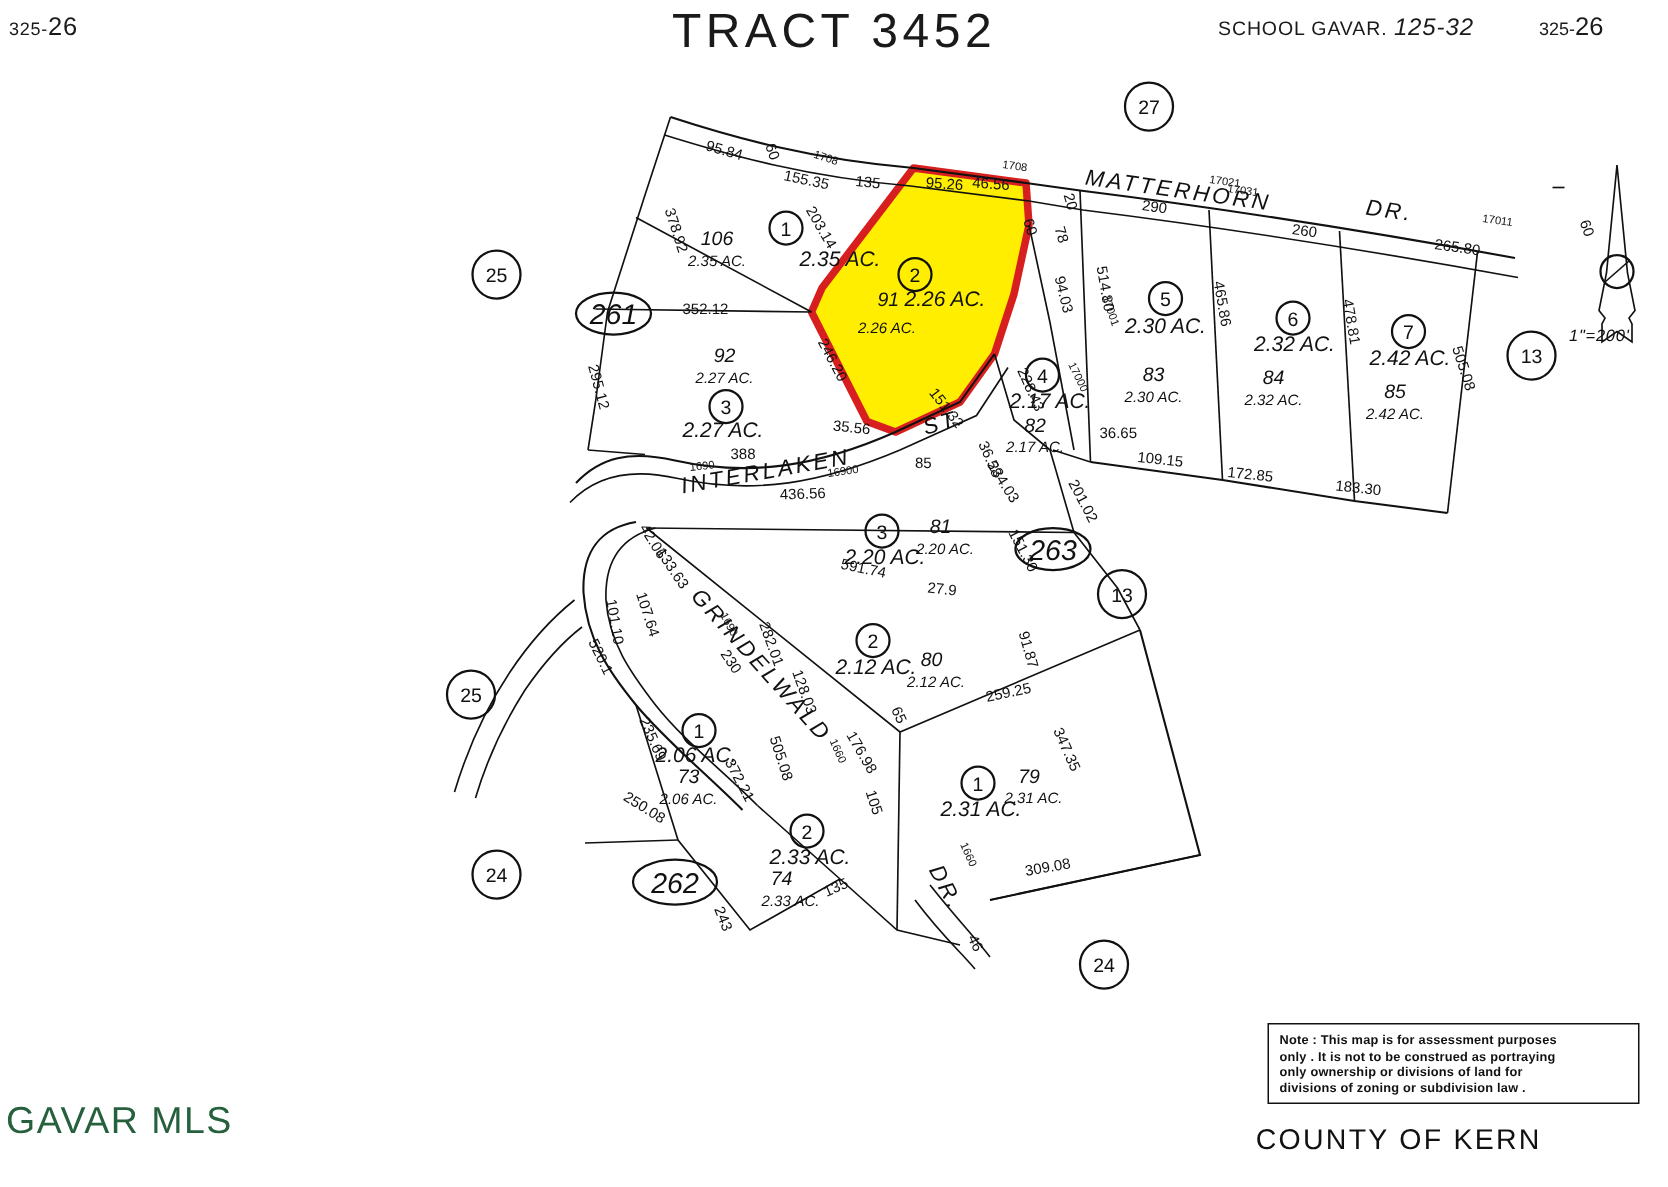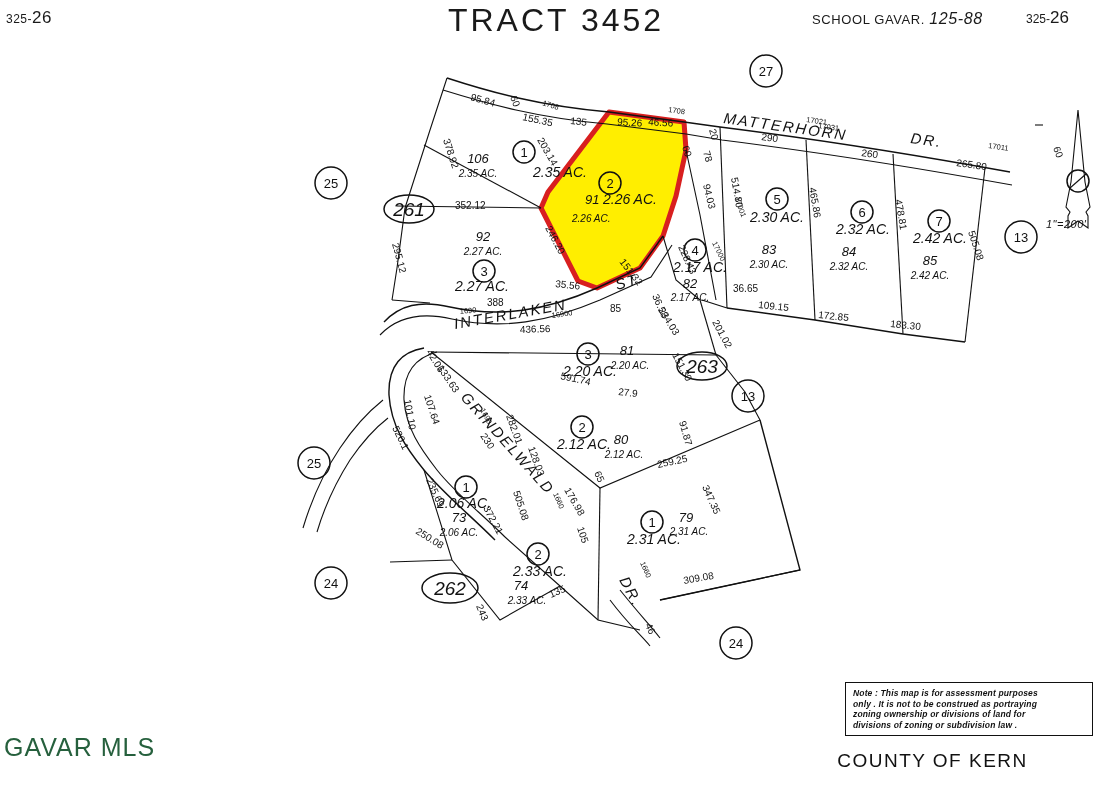--- a/index.html
+++ b/index.html
@@ -13,21 +13,21 @@
   #hdr-title{left:0;top:2px;width:1112px;text-align:center;font-size:32px;letter-spacing:3px;}
   #hdr-school{left:812px;top:10px;font-size:13px;letter-spacing:.6px;}
   #hdr-school .ital{font-style:italic;font-size:16px;}
   #hdr-right{left:1026px;top:8px;font-size:17px;}
   #hdr-right .sm{font-size:12px;}
   #watermark{position:absolute;left:4px;top:733px;font-size:25px;letter-spacing:1px;
              color:#14532d;opacity:.92;font-family:Liberation Sans, sans-serif;}
   #notebox{position:absolute;left:845px;top:682px;width:232px;border:1.5px solid #111;
            padding:5px 7px;background:#fff;}
   #notebox p{margin:0;font-size:8.5px;line-height:10.5px;font-weight:bold;letter-spacing:.15px;
-             font-family:"Liberation Sans",sans-serif;color:#111;font-style:italic;}
+             font-family:"Liberation Sans",sans-serif;color:#111;}
   #footer{position:absolute;left:760px;top:752px;width:345px;text-align:center;}
   #footer .l1{font-size:19px;letter-spacing:1.5px;white-space:nowrap;}
   #footer .l1 .num{border-bottom:2px solid #111;padding:0 2px;font-size:21px;}
   #footer .l2{font-size:19px;letter-spacing:1.5px;margin-top:-2px;}
   #scale-label{position:absolute;left:1046px;top:218px;font-size:11px;font-style:italic;
                letter-spacing:.5px;}
   text{font-family:"Liberation Sans",sans-serif;fill:#111;}
   .dim{font-size:10px;}
   .dimsm{font-size:7.5px;}
   .lot{font-size:13px;font-style:italic;}
@@ -44,21 +44,21 @@
 <body>
 
 <div id="map-root">
 
   <div class="hdr" id="hdr-left">
     <span class="sm">325</span><span class="sm">-</span><span>26</span>
   </div>
   <div class="hdr" id="hdr-title">TRACT 3452</div>
   <div class="hdr" id="hdr-school">
     <span>SCHOOL GAVAR.</span>
-    <span class="ital">125-88</span>
+    <span class="ital">125-32</span>
   </div>
   <div class="hdr" id="hdr-right">
     <span class="sm">325</span><span class="sm">-</span><span>26</span>
   </div>
 
   <svg id="mapsvg" viewBox="0 0 1112 791">
 
     <polygon points="609,112 684,122 686,150 676,196 663,236 640,268 597,288 578,281 541,208 548,192" fill="#ffee00" stroke="#d81f1f" stroke-width="5" stroke-linejoin="round"></polygon>
 
     <path class="pline" d="M447,78 C490,92 540,106 609,112 L684,122 L720,127
@@ -338,21 +338,21 @@
     </g>
   </svg>
 
   <div id="scale-label">1"=200'</div>
 
   <div id="watermark">GAVAR MLS</div>
 
   <div id="notebox">
     <p>Note : This map is for assessment purposes</p>
     <p>only . It is not to be construed as portraying</p>
-    <p>zoning ownership or divisions of land for</p>
+    <p>only ownership or divisions of land for</p>
     <p>divisions of zoning or subdivision law .</p>
   </div>
 
   <div id="footer">
     <div class="l2">COUNTY OF KERN</div>
   </div>
 
 </div>
 
 </body></html>

